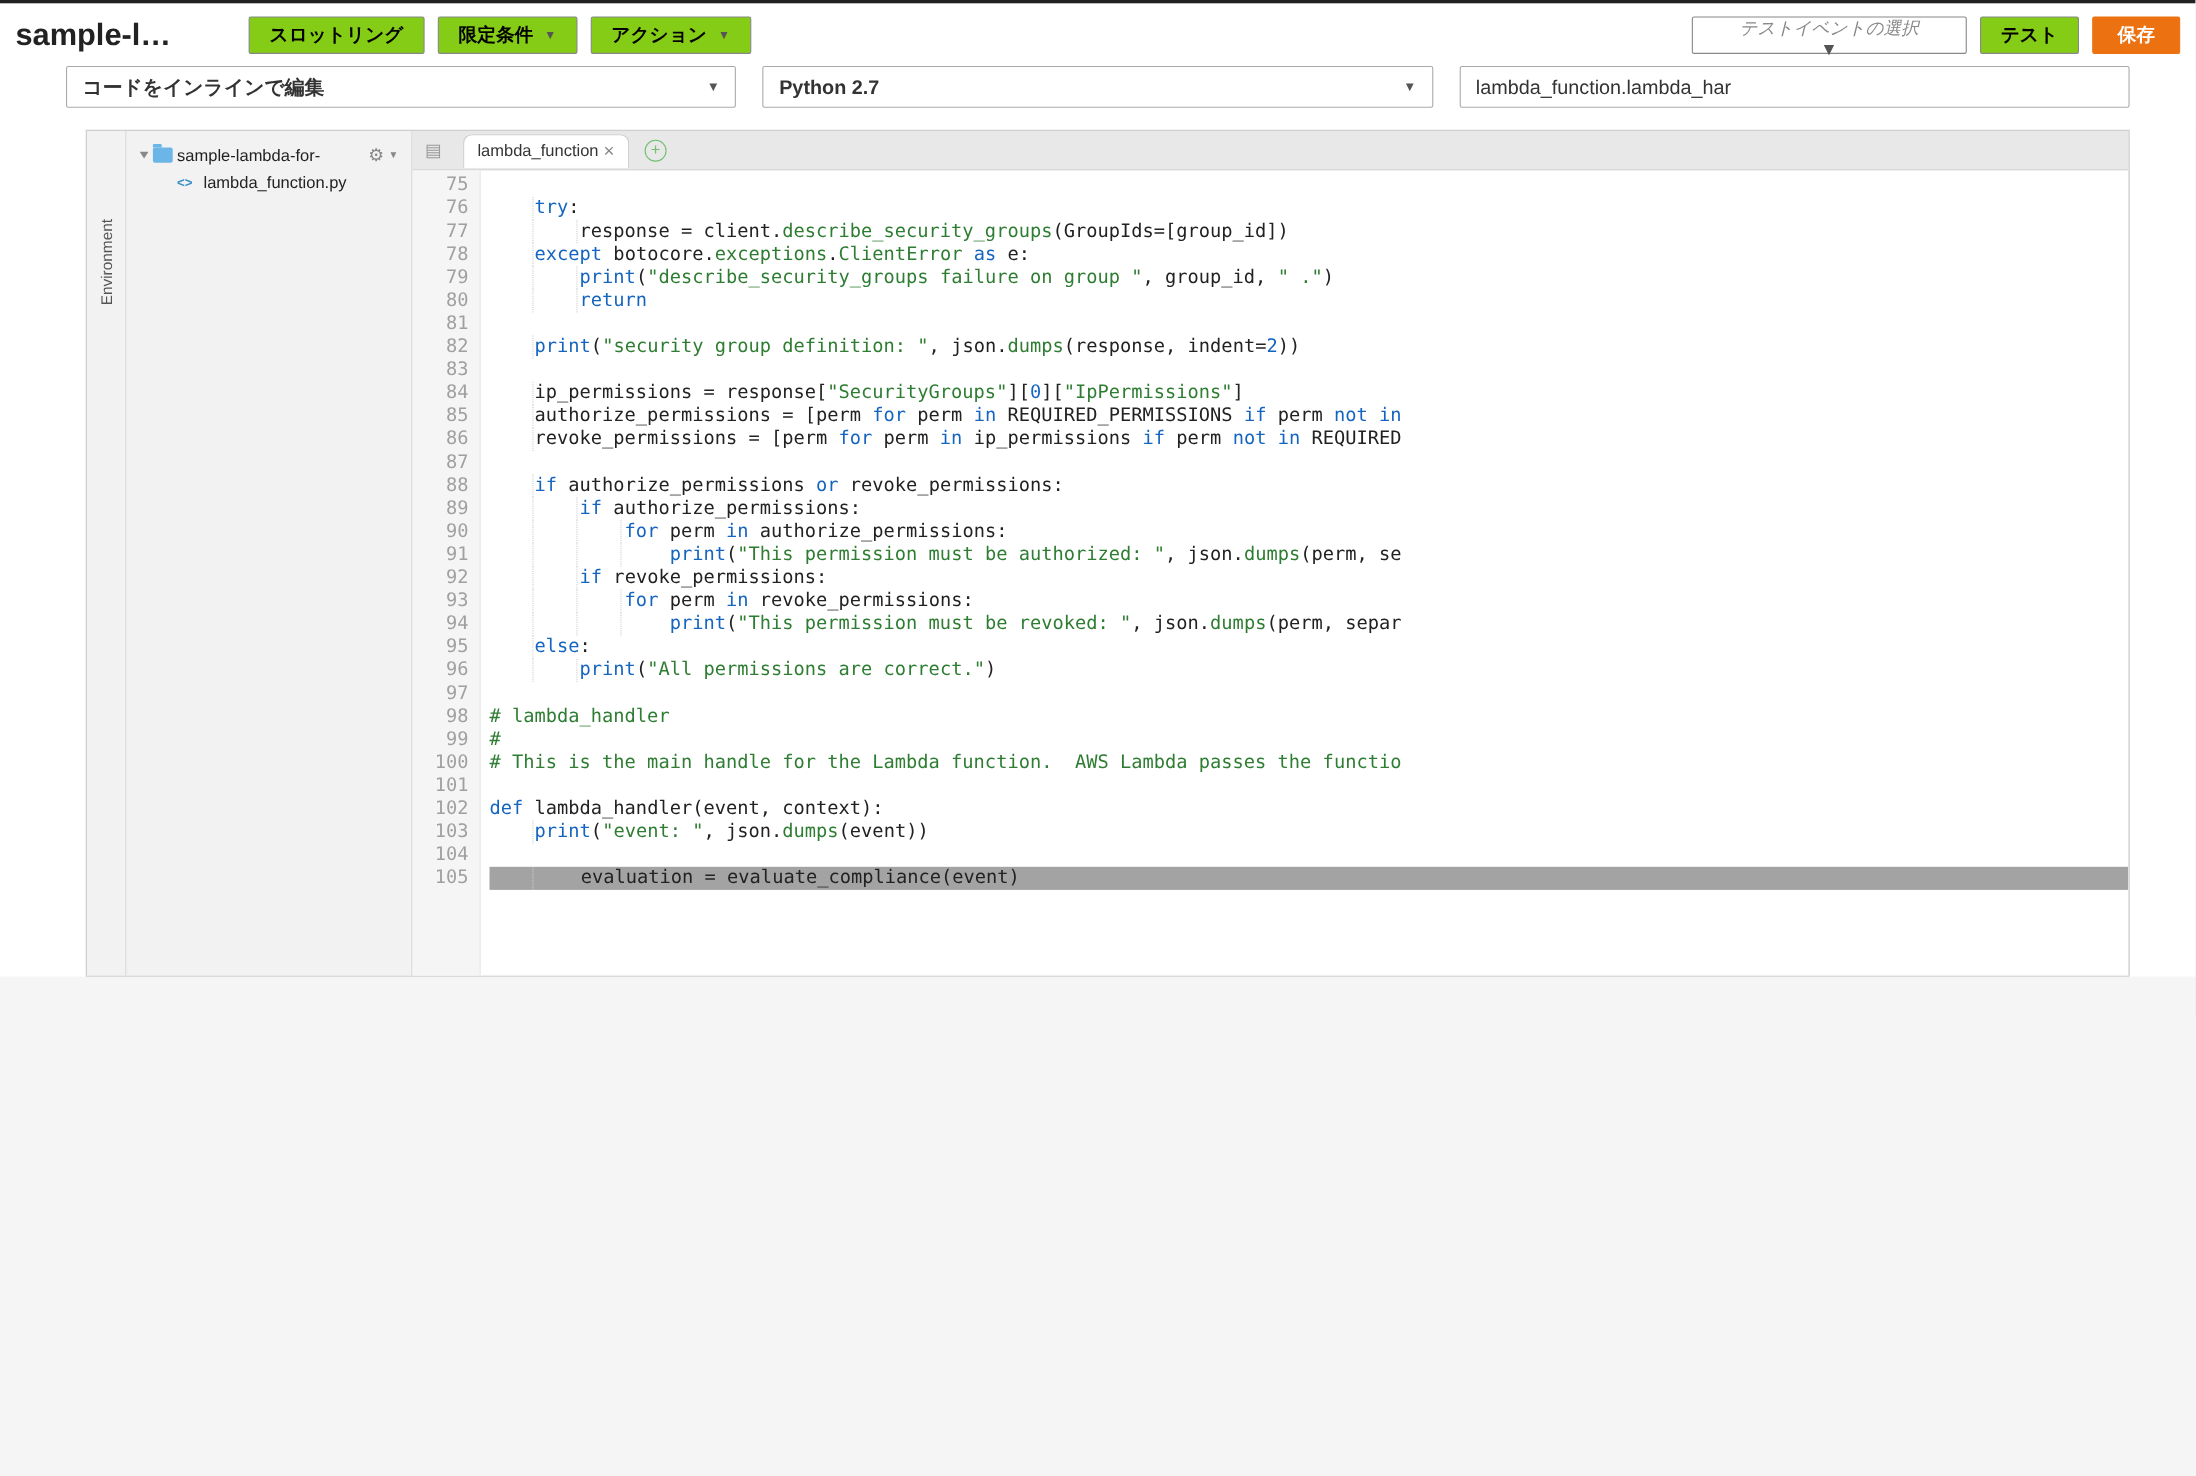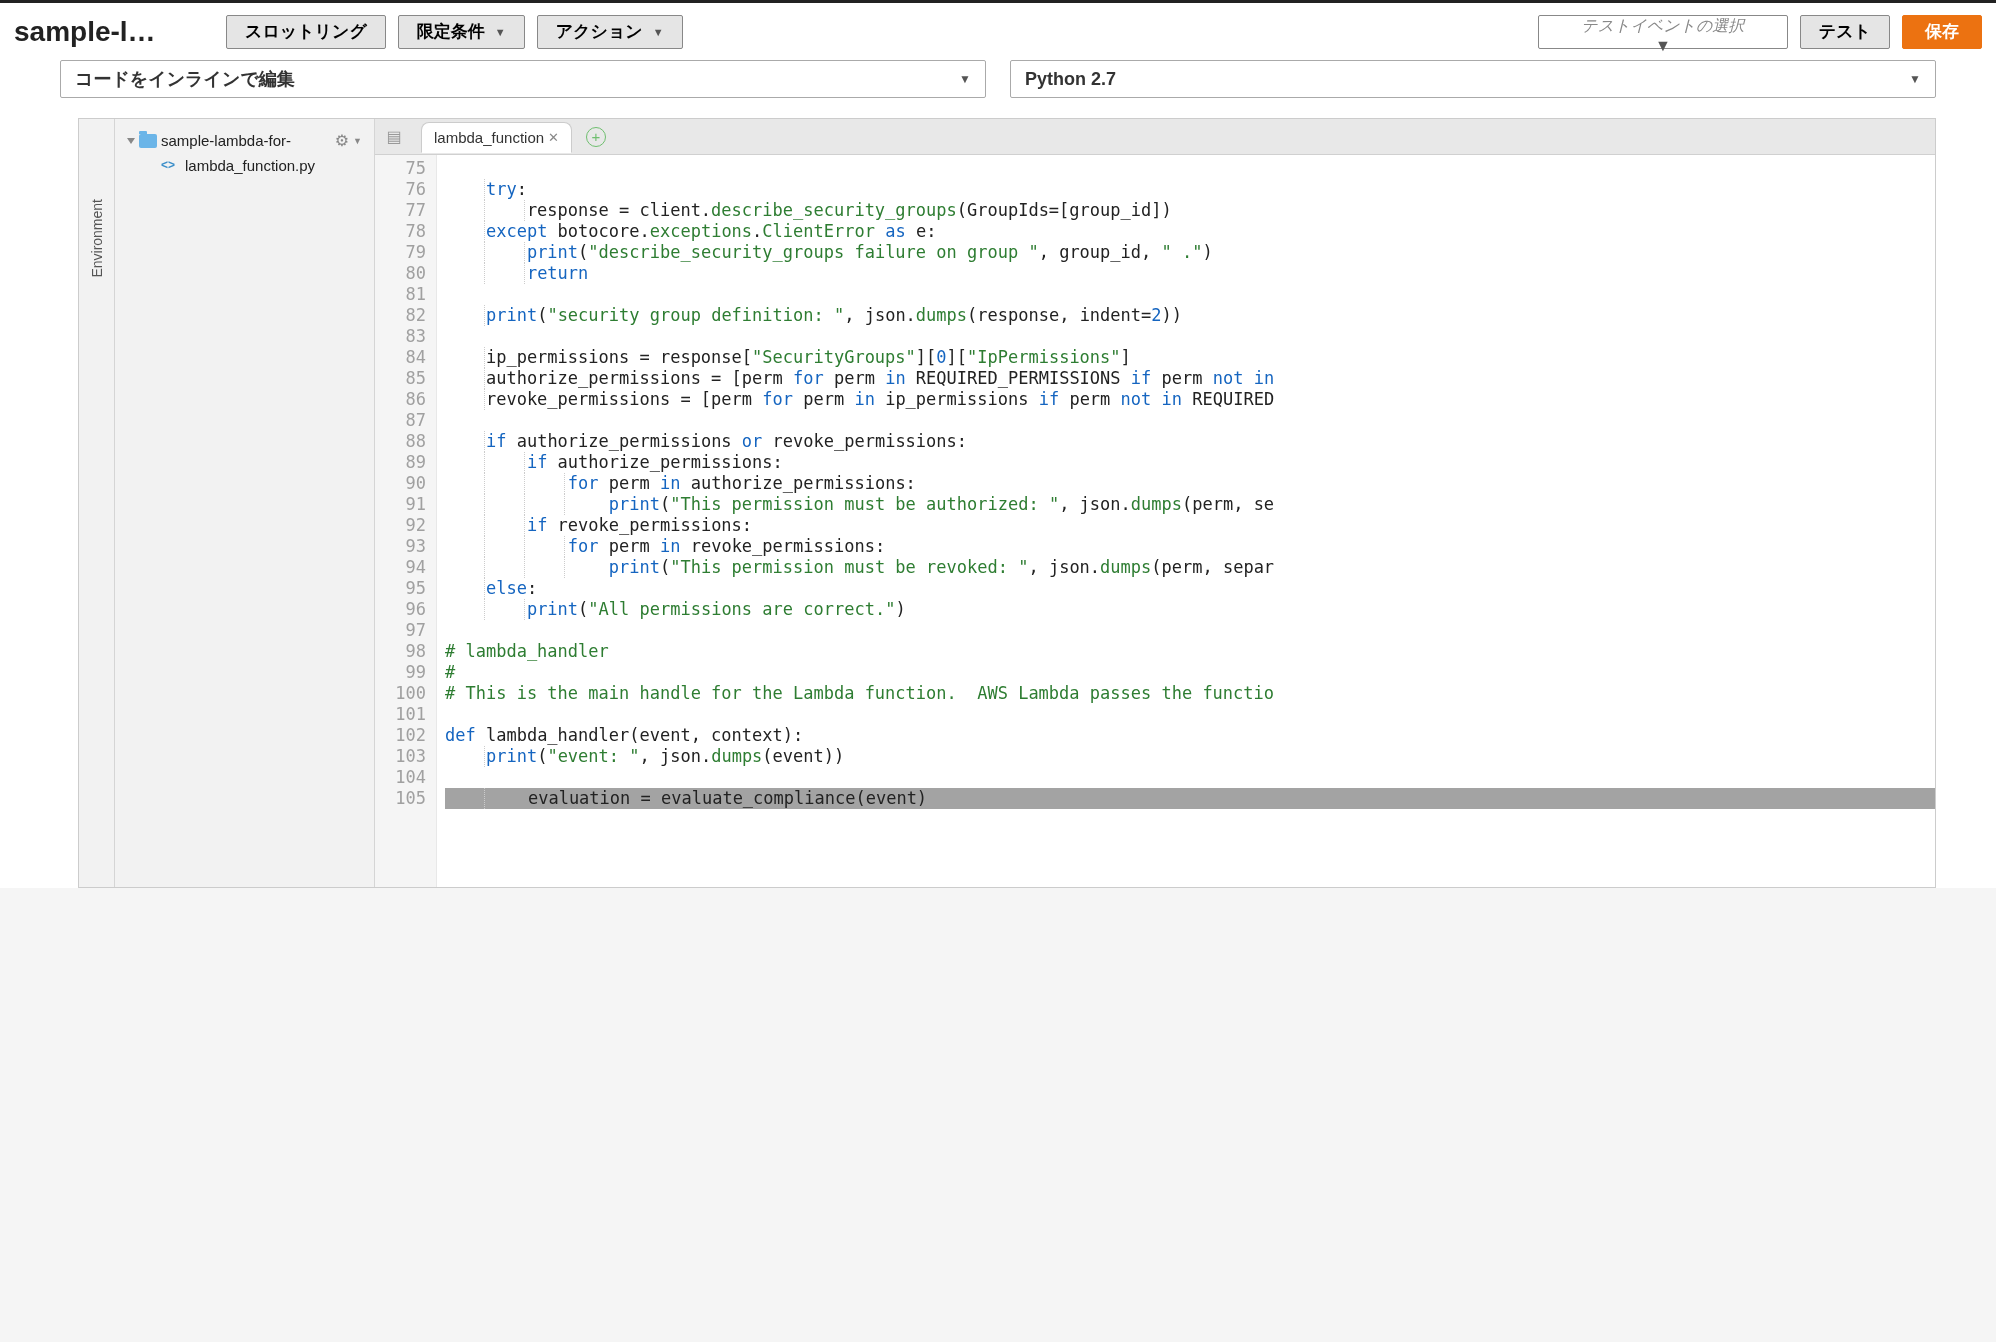--- a/index.html
+++ b/index.html
@@ -22,21 +22,21 @@
     .fn-name {
       font-size: 28px;
       font-weight: 700;
       color: #222;
       white-space: nowrap;
       overflow: hidden;
       text-overflow: ellipsis;
       width: 200px;
     }
     .btn {
-      background: #e5e5e5;
+      background: #84cc16;
       border: 1px solid #888;
       border-radius: 2px;
       padding: 6px 18px;
       font-size: 17px;
       font-weight: 600;
       cursor: pointer;
       display: inline-flex;
       align-items: center;
       gap: 10px;
       height: 34px;
@@ -335,20 +335,23 @@
 <div class="content-wrap">
 
 <div class="config-row">
   <div class="config-cell">
     <span>コードをインラインで編集</span>
     <span class="caret">▼</span>
   </div>
   <div class="config-cell">
     <span>Python 2.7</span>
     <span class="caret">▼</span>
+  </div>
+  <div class="config-cell plain">
+    <span>lambda_function.lambda_har</span>
   </div>
 </div>
 
 <div class="editor-frame">
 
   <div class="editor-body">
     <div class="env-tab">
       <span>Environment</span>
     </div>
 

